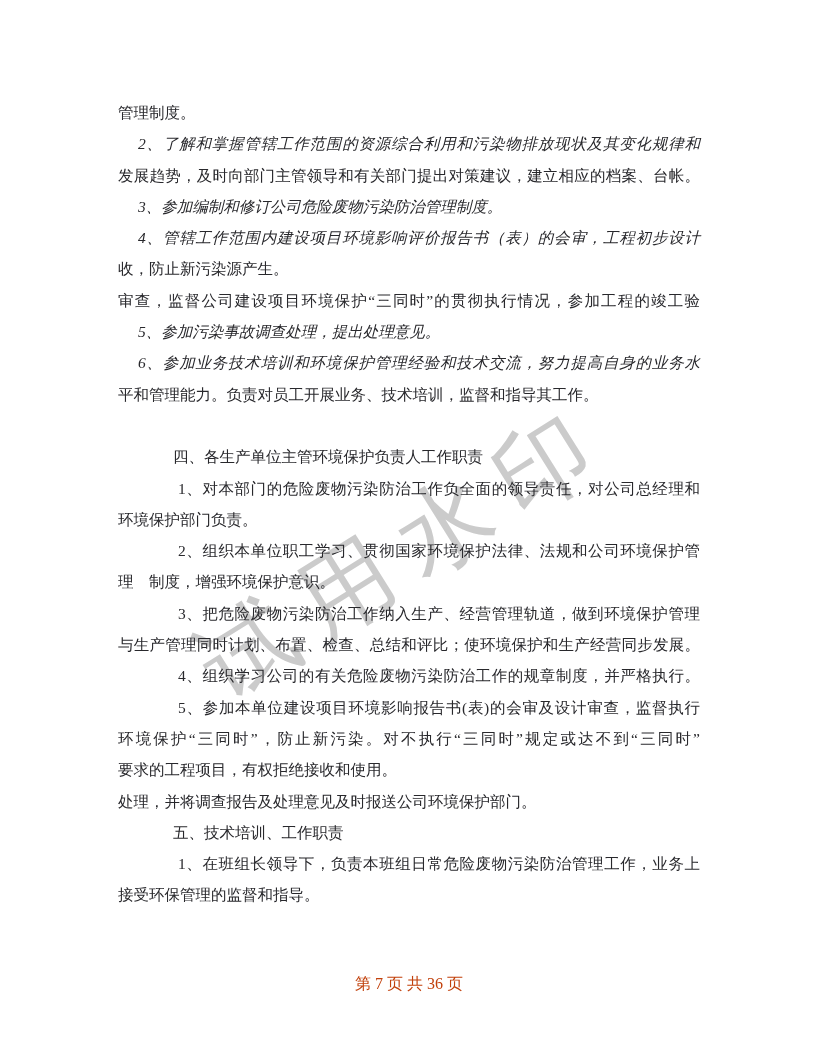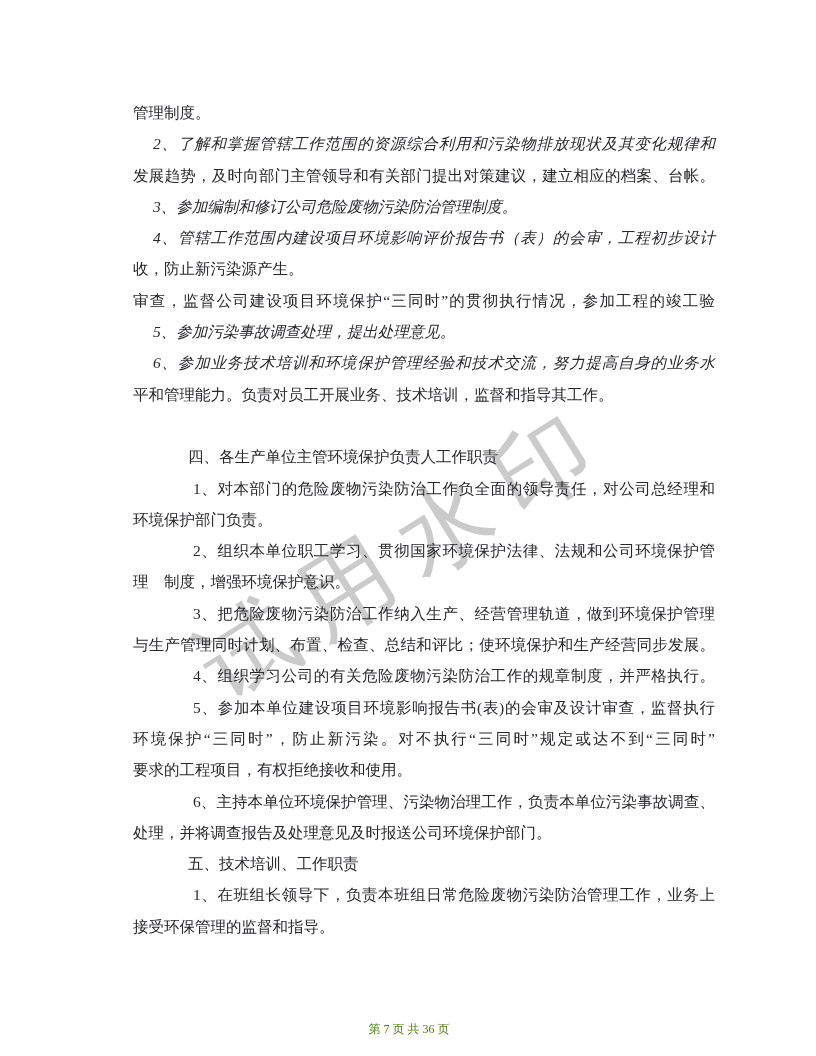--- a/index.html
+++ b/index.html
@@ -29,44 +29,42 @@
     user-select: none;
   }
   .content {
     position: absolute;
     left: 118px;
     top: 97px;
     width: 582px;
     z-index: 1;
     font-size: 15.5px;
     line-height: 31.3px;
-    margin-left: 15px;
   }
   .ln {
     text-align: left;
   }
   .full {
     text-align: justify;
     text-align-last: justify;
     text-justify: inter-character;
   }
   .i1 { text-indent: 20px; font-style: italic; }   
   .ih { text-indent: 55px; }   
   .ii { text-indent: 60px; }   
   .gap { margin-top: 31.3px; } 
   .footer {
     position: absolute;
     left: 118px;
     top: 974px;
     width: 582px;
     text-align: center;
-    font-size: 12px;
-    color: #4d7c0f;
+    font-size: 16px;
+    color: #c2410c;
     z-index: 1;
-    margin-top: 47px;
   }
 </style>
 </head>
 <body>
 
 <div class="page">
 
   <div class="watermark">试用水印</div>
 
   <div class="content">
@@ -84,21 +82,20 @@
     <div class="ln ii full">1、对本部门的危险废物污染防治工作负全面的领导责任，对公司总经理和</div>
     <div class="ln">环境保护部门负责。</div>
     <div class="ln ii full">2、组织本单位职工学习、贯彻国家环境保护法律、法规和公司环境保护管</div>
     <div class="ln">理　制度，增强环境保护意识。</div>
     <div class="ln ii full">3、把危险废物污染防治工作纳入生产、经营管理轨道，做到环境保护管理</div>
     <div class="ln full">与生产管理同时计划、布置、检查、总结和评比；使环境保护和生产经营同步发展。</div>
     <div class="ln ii full">4、组织学习公司的有关危险废物污染防治工作的规章制度，并严格执行。</div>
     <div class="ln ii full">5、参加本单位建设项目环境影响报告书(表)的会审及设计审查，监督执行</div>
     <div class="ln full">环境保护“三同时”，防止新污染。对不执行“三同时”规定或达不到“三同时”</div>
     <div class="ln">要求的工程项目，有权拒绝接收和使用。</div>
-    <div class="ln ii full">6、主持本单位环境保护管理、污染物治理工作，负责本单位污染事故调查、</div>
     <div class="ln">处理，并将调查报告及处理意见及时报送公司环境保护部门。</div>
     <div class="ln ih">五、技术培训、工作职责</div>
     <div class="ln ii full">1、在班组长领导下，负责本班组日常危险废物污染防治管理工作，业务上</div>
     <div class="ln">接受环保管理的监督和指导。</div>
   </div>
 
   <div class="footer">
     <span>第 7 页 共 36 页</span>
   </div>
 

